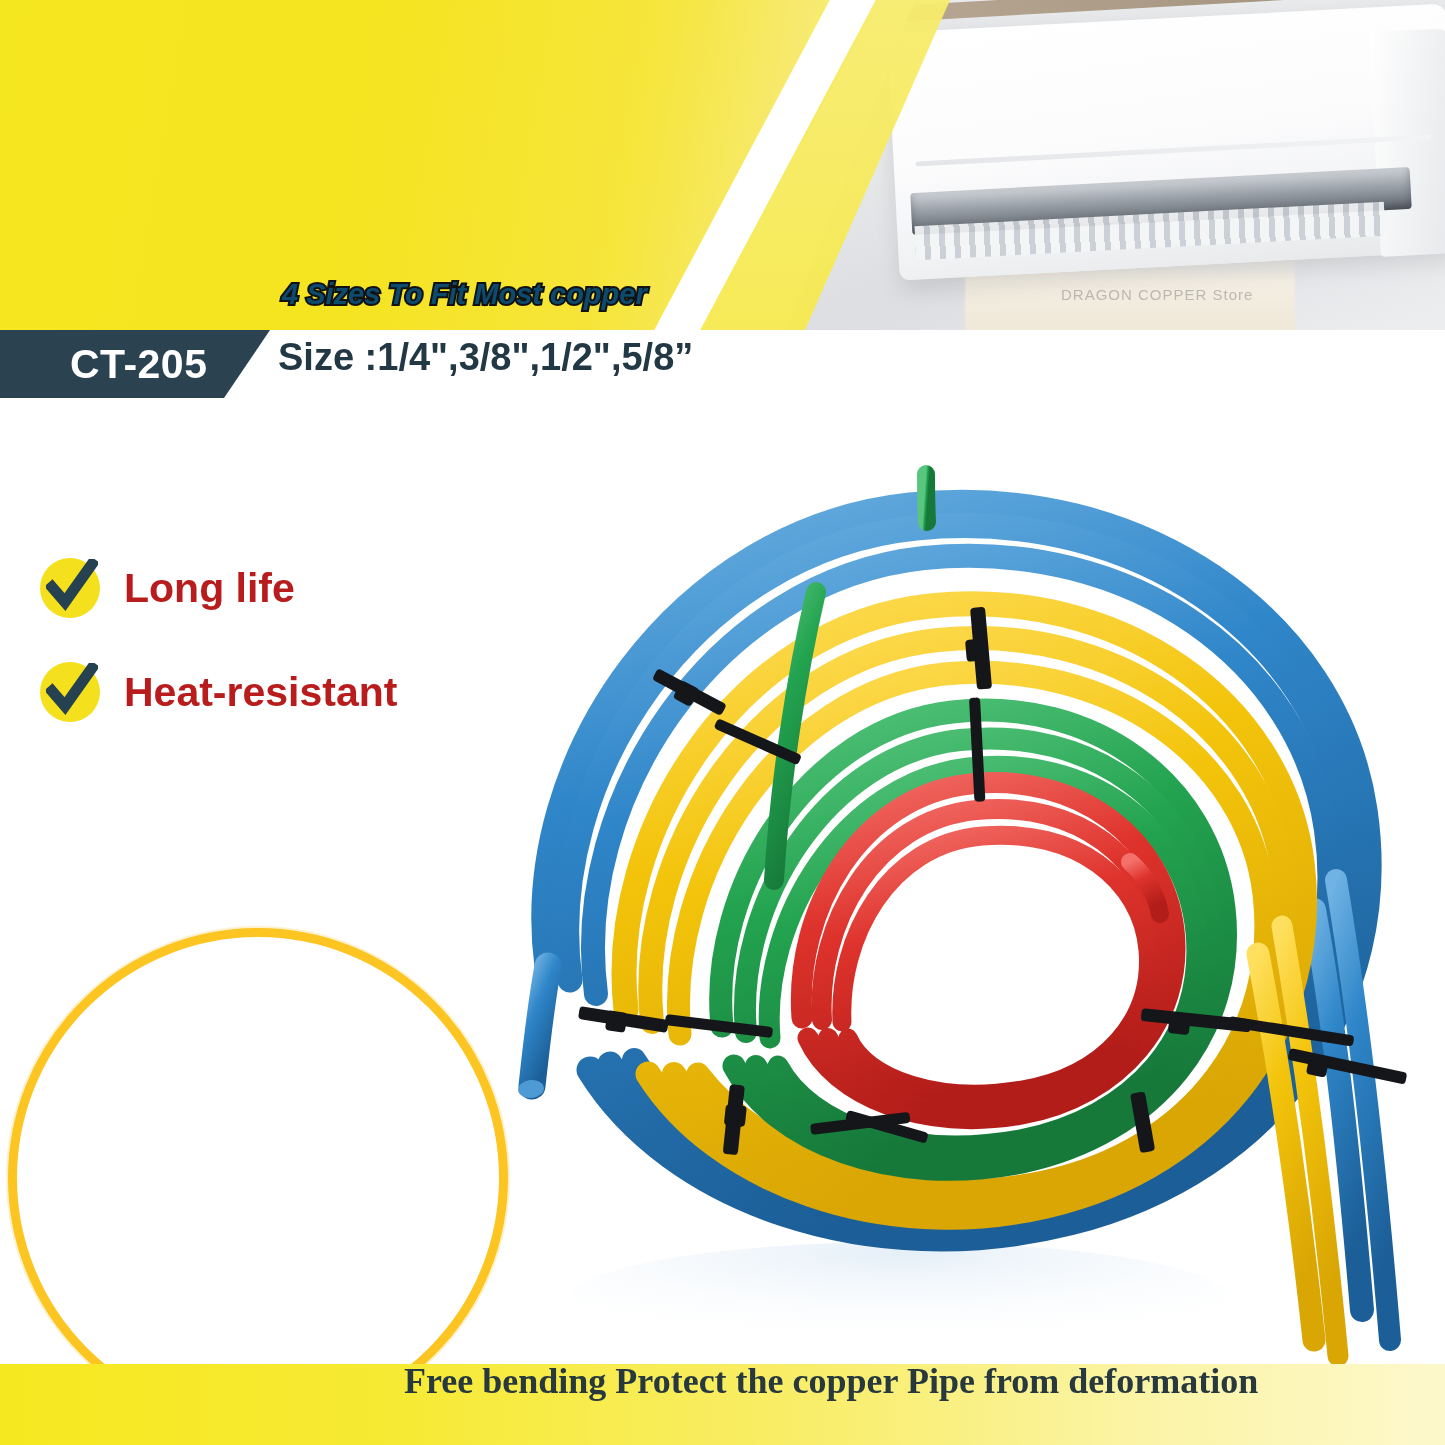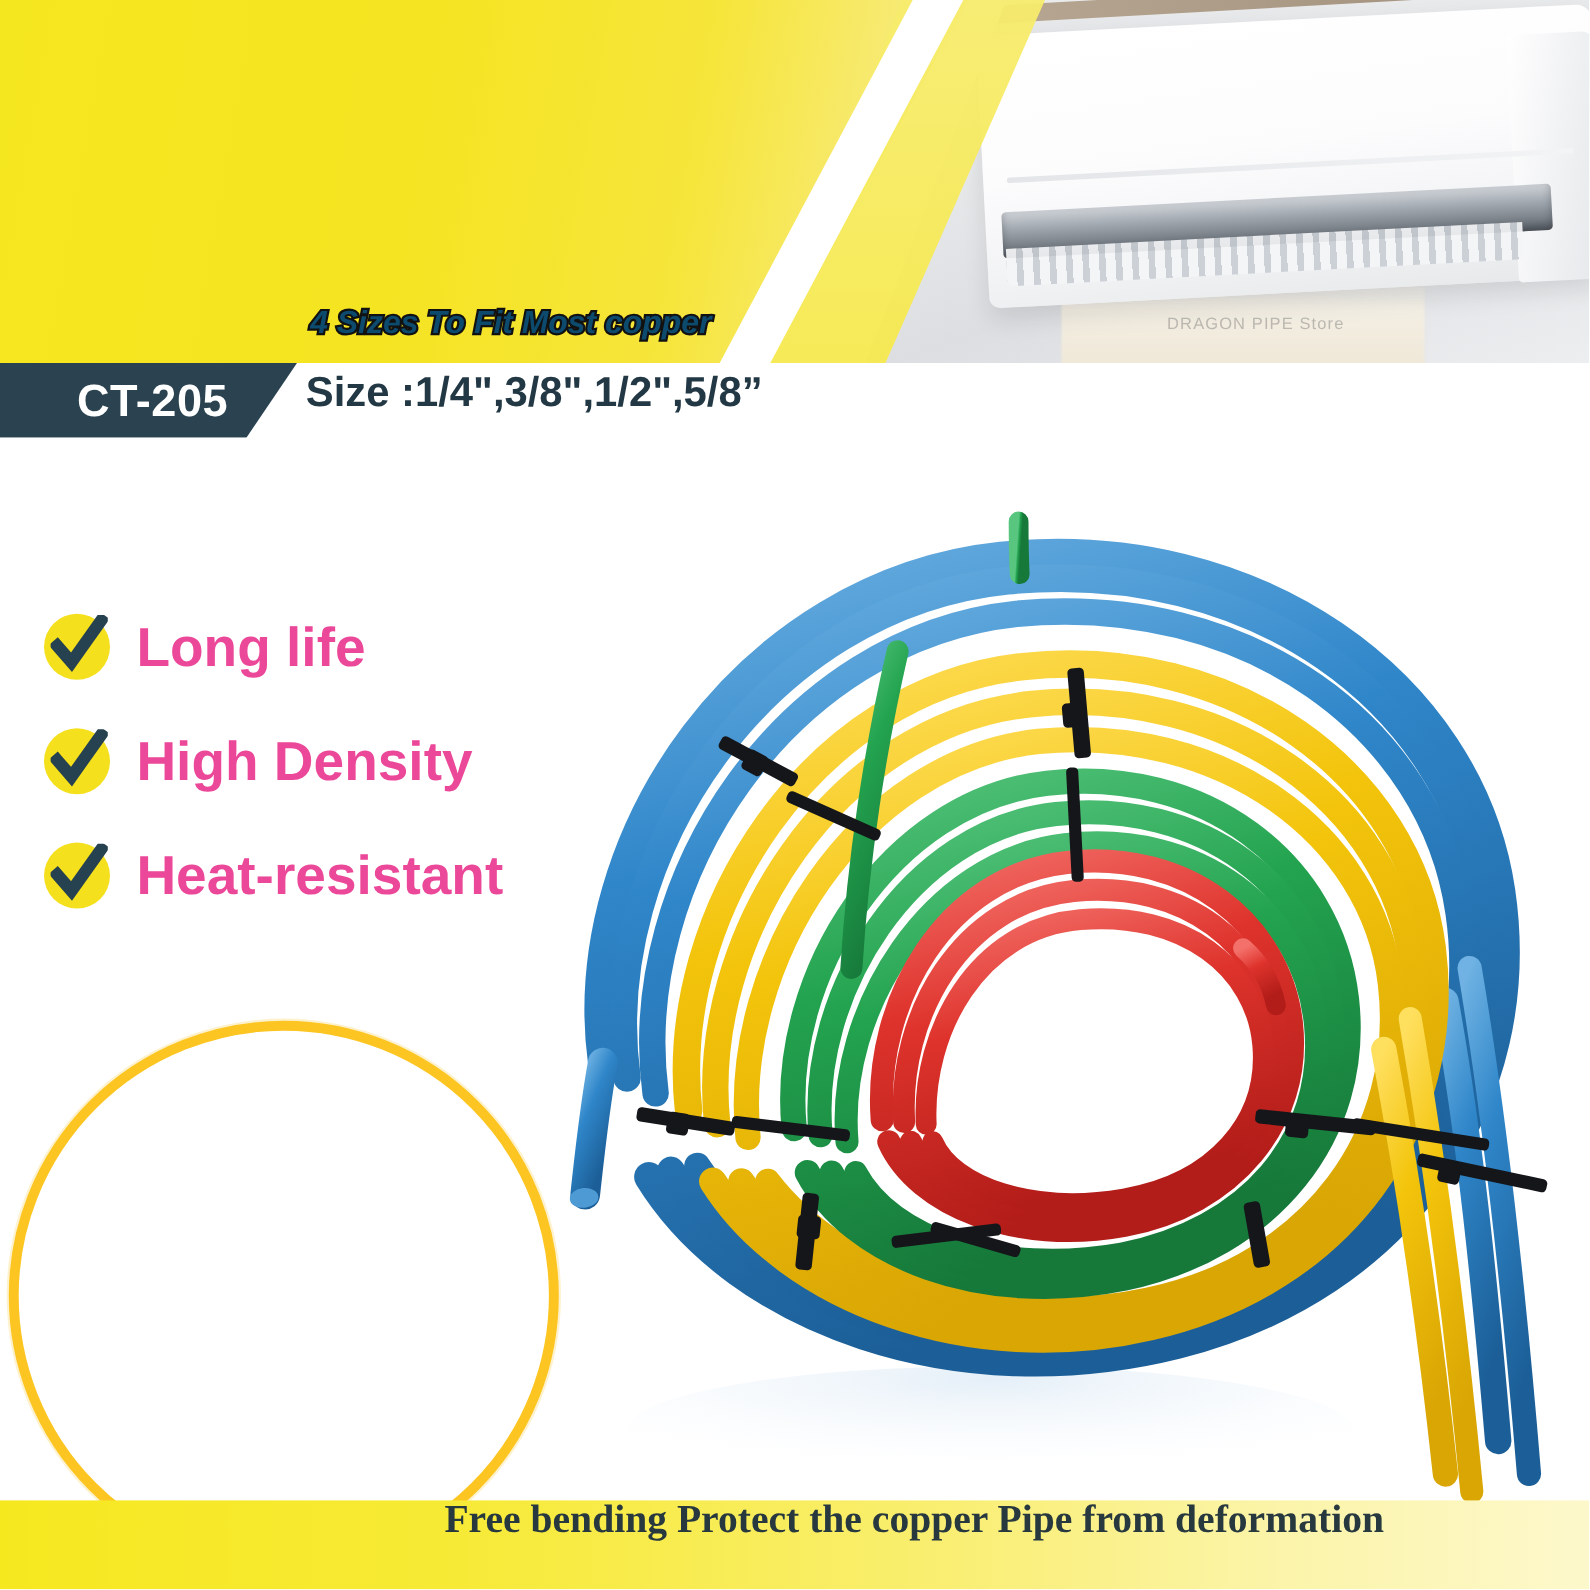--- a/index.html
+++ b/index.html
@@ -121,21 +121,21 @@
   }
 
   
   .features { position:absolute; left:40px; top:536px; width:470px; }
   .feat { display:flex; align-items:center; height:104px; }
   .check-badge {
     position:relative; width:60px; height:60px; border-radius:50%;
     background:#f5e01d; flex:0 0 60px; margin-right:24px;
   }
   .check-badge svg { position:absolute; left:6px; top:1px; }
-  .feat-label { font-size:50px; font-weight:bold; color:#ec4899; white-space:nowrap; }
+  .feat-label { font-size:41px; font-weight:bold; color:#b91c1c; white-space:nowrap; }
 
   
   .coil-photo { position:absolute; left:430px; top:410px; width:1015px; height:960px; }
   .coil-photo svg { display:block; }
 
   
   .inset {
     position:absolute; left:8px; top:928px; width:500px; height:500px;
   }
   .inset-ring {
@@ -165,21 +165,21 @@
 
     <div class="header-photo">
       <div class="ac-ceiling"></div>
       <div class="ac-trim"></div>
       <div class="curtain"></div>
       <div class="ac-body"></div>
       <div class="ac-side"></div>
       <div class="ac-seam"></div>
       <div class="ac-vent"></div>
       <div class="ac-louvers"></div>
-      <div class="ac-watermark">DRAGON PIPE Store</div>
+      <div class="ac-watermark">DRAGON COPPER Store</div>
     </div>
 
     <div class="header-yellow"></div>
     <div class="header-yellow2"></div>
     <div class="header-slash"></div>
 
     <div class="subtitle">4 Sizes To Fit Most copper</div>
   </div>
 
   <div class="badge-row">
@@ -190,28 +190,20 @@
   </div>
 
   <div class="features">
     <div class="feat">
       <div class="check-badge">
         <svg width="52" height="56" viewBox="0 0 52 56">
           <path d="M6 28 L19 43 L46 5" fill="none" stroke="#26414f" stroke-width="11" stroke-linecap="square" stroke-linejoin="miter"></path>
         </svg>
       </div>
       <div class="feat-label">Long life</div>
-    </div>
-    <div class="feat">
-      <div class="check-badge">
-        <svg width="52" height="56" viewBox="0 0 52 56">
-          <path d="M6 28 L19 43 L46 5" fill="none" stroke="#26414f" stroke-width="11" stroke-linecap="square" stroke-linejoin="miter"></path>
-        </svg>
-      </div>
-      <div class="feat-label">High Density</div>
     </div>
     <div class="feat">
       <div class="check-badge">
         <svg width="52" height="56" viewBox="0 0 52 56">
           <path d="M6 28 L19 43 L46 5" fill="none" stroke="#26414f" stroke-width="11" stroke-linecap="square" stroke-linejoin="miter"></path>
         </svg>
       </div>
       <div class="feat-label">Heat-resistant</div>
     </div>
   </div>

